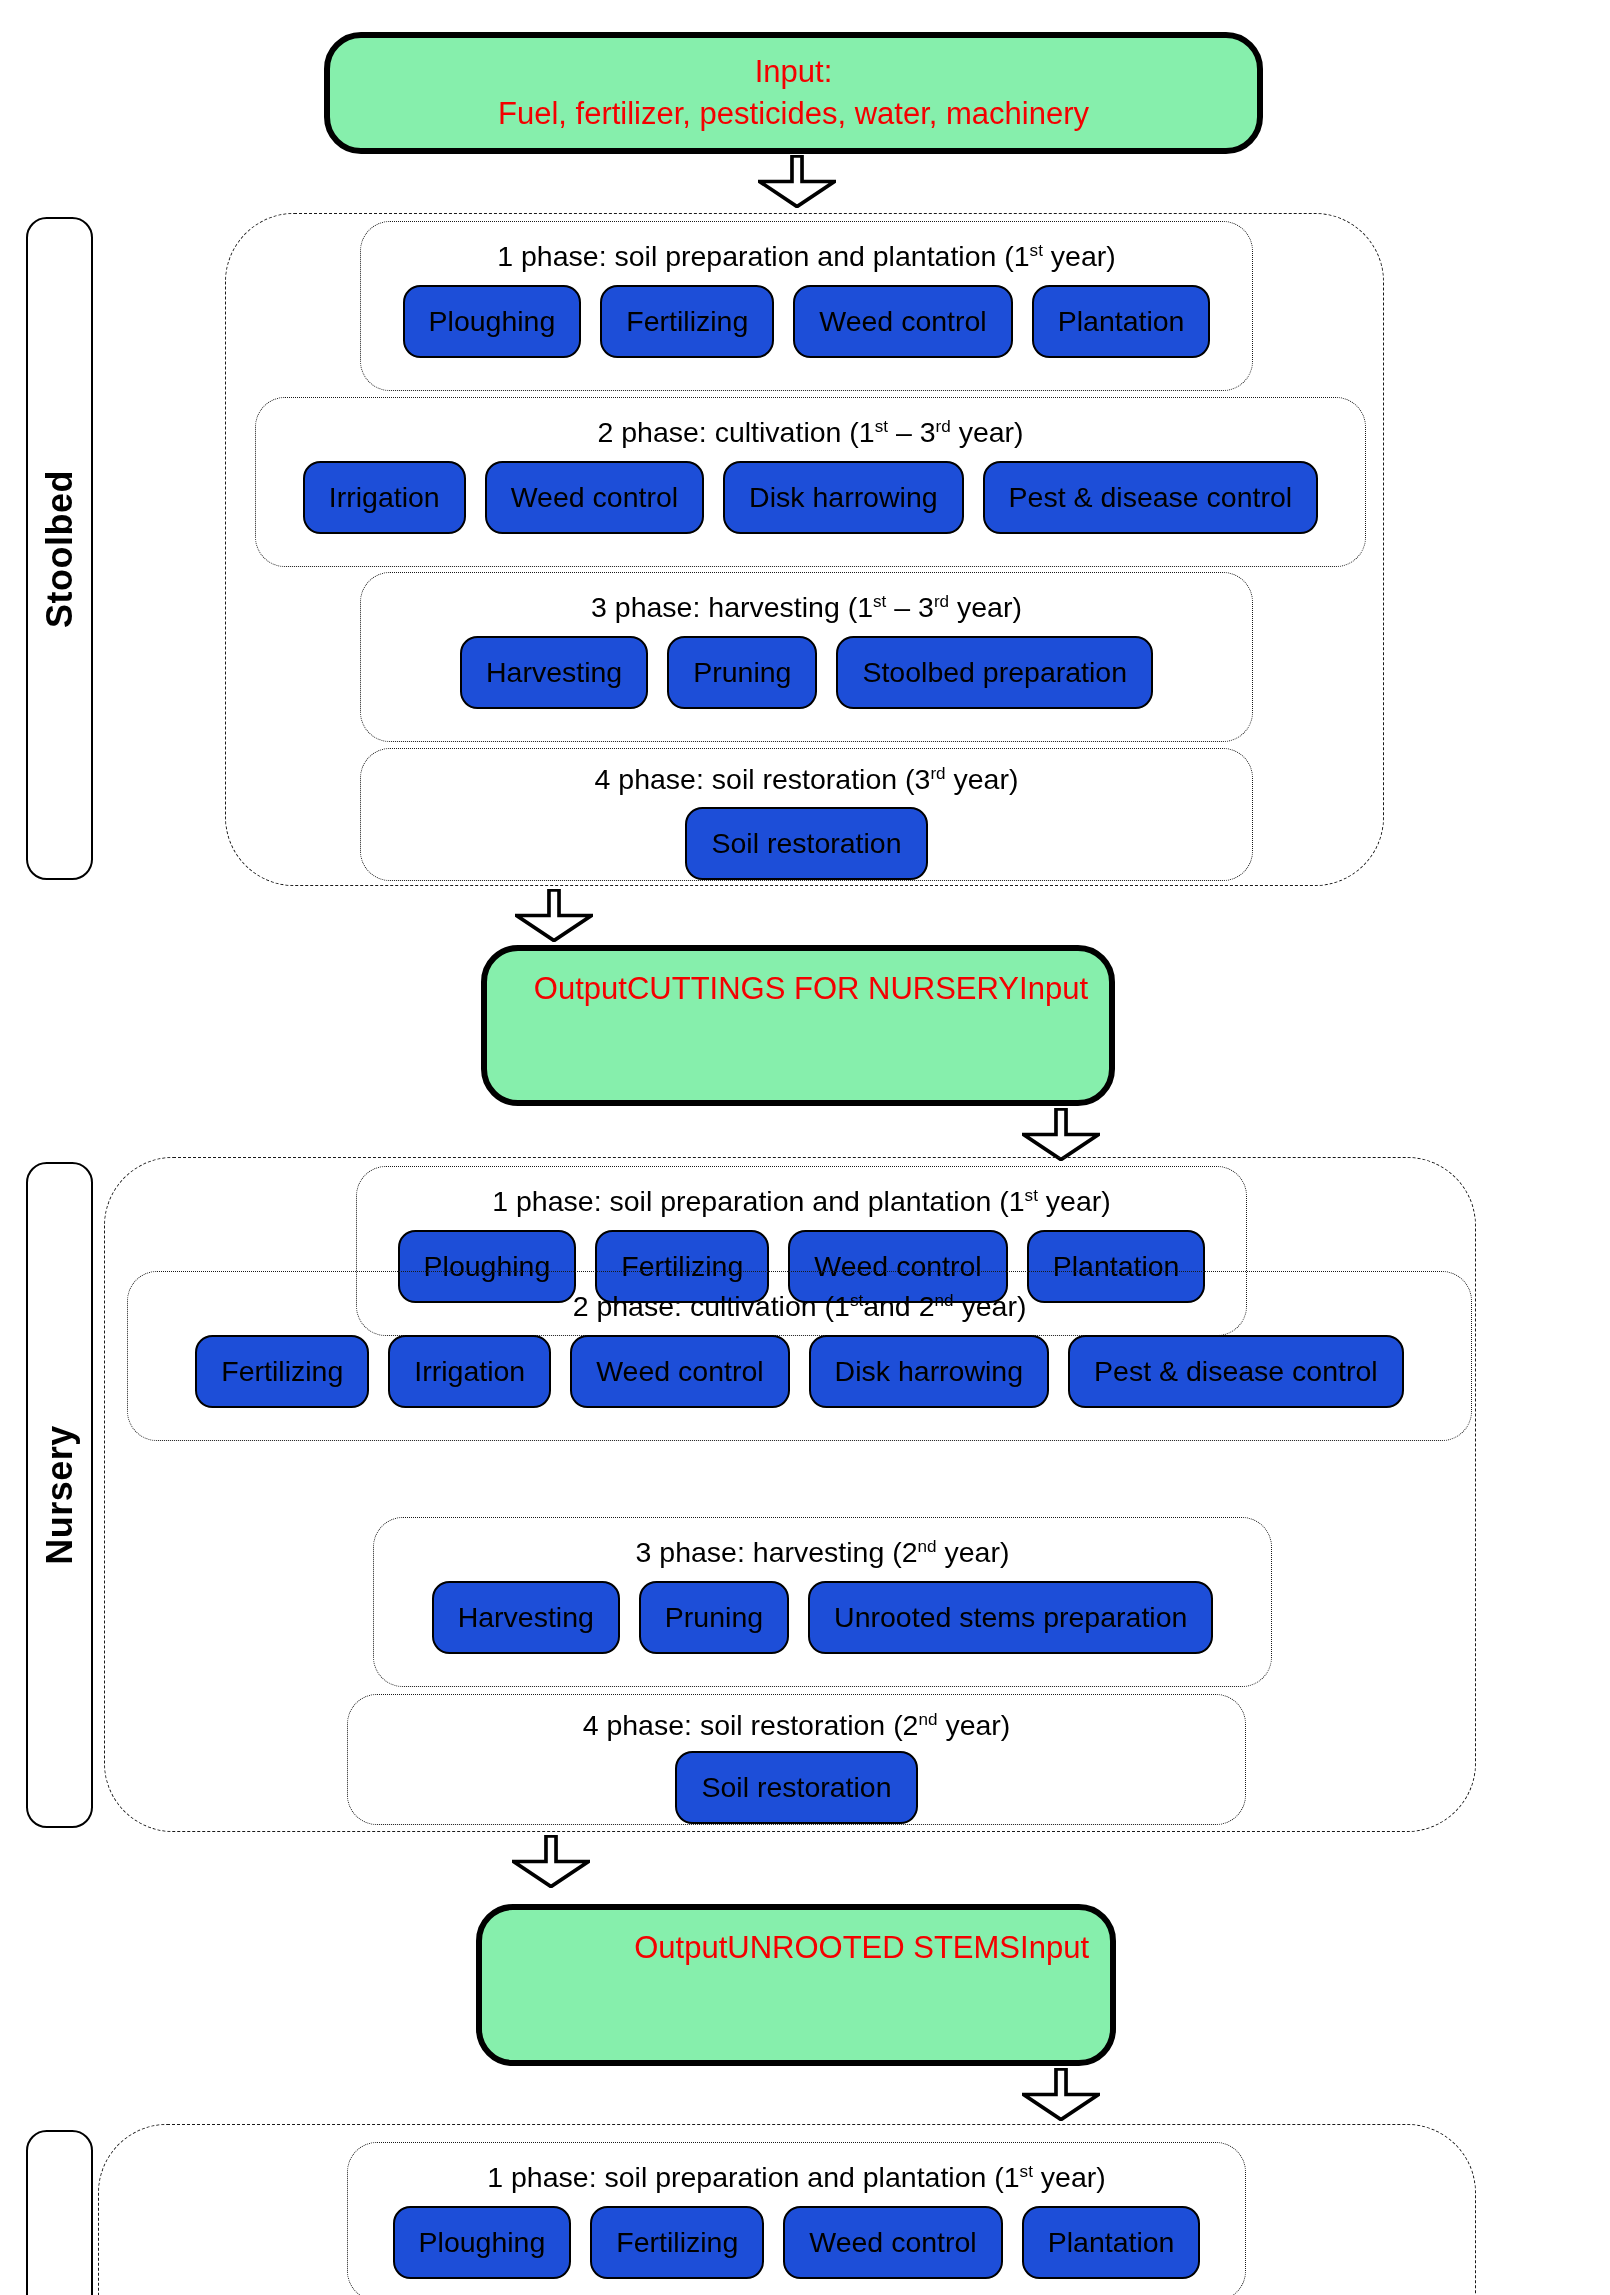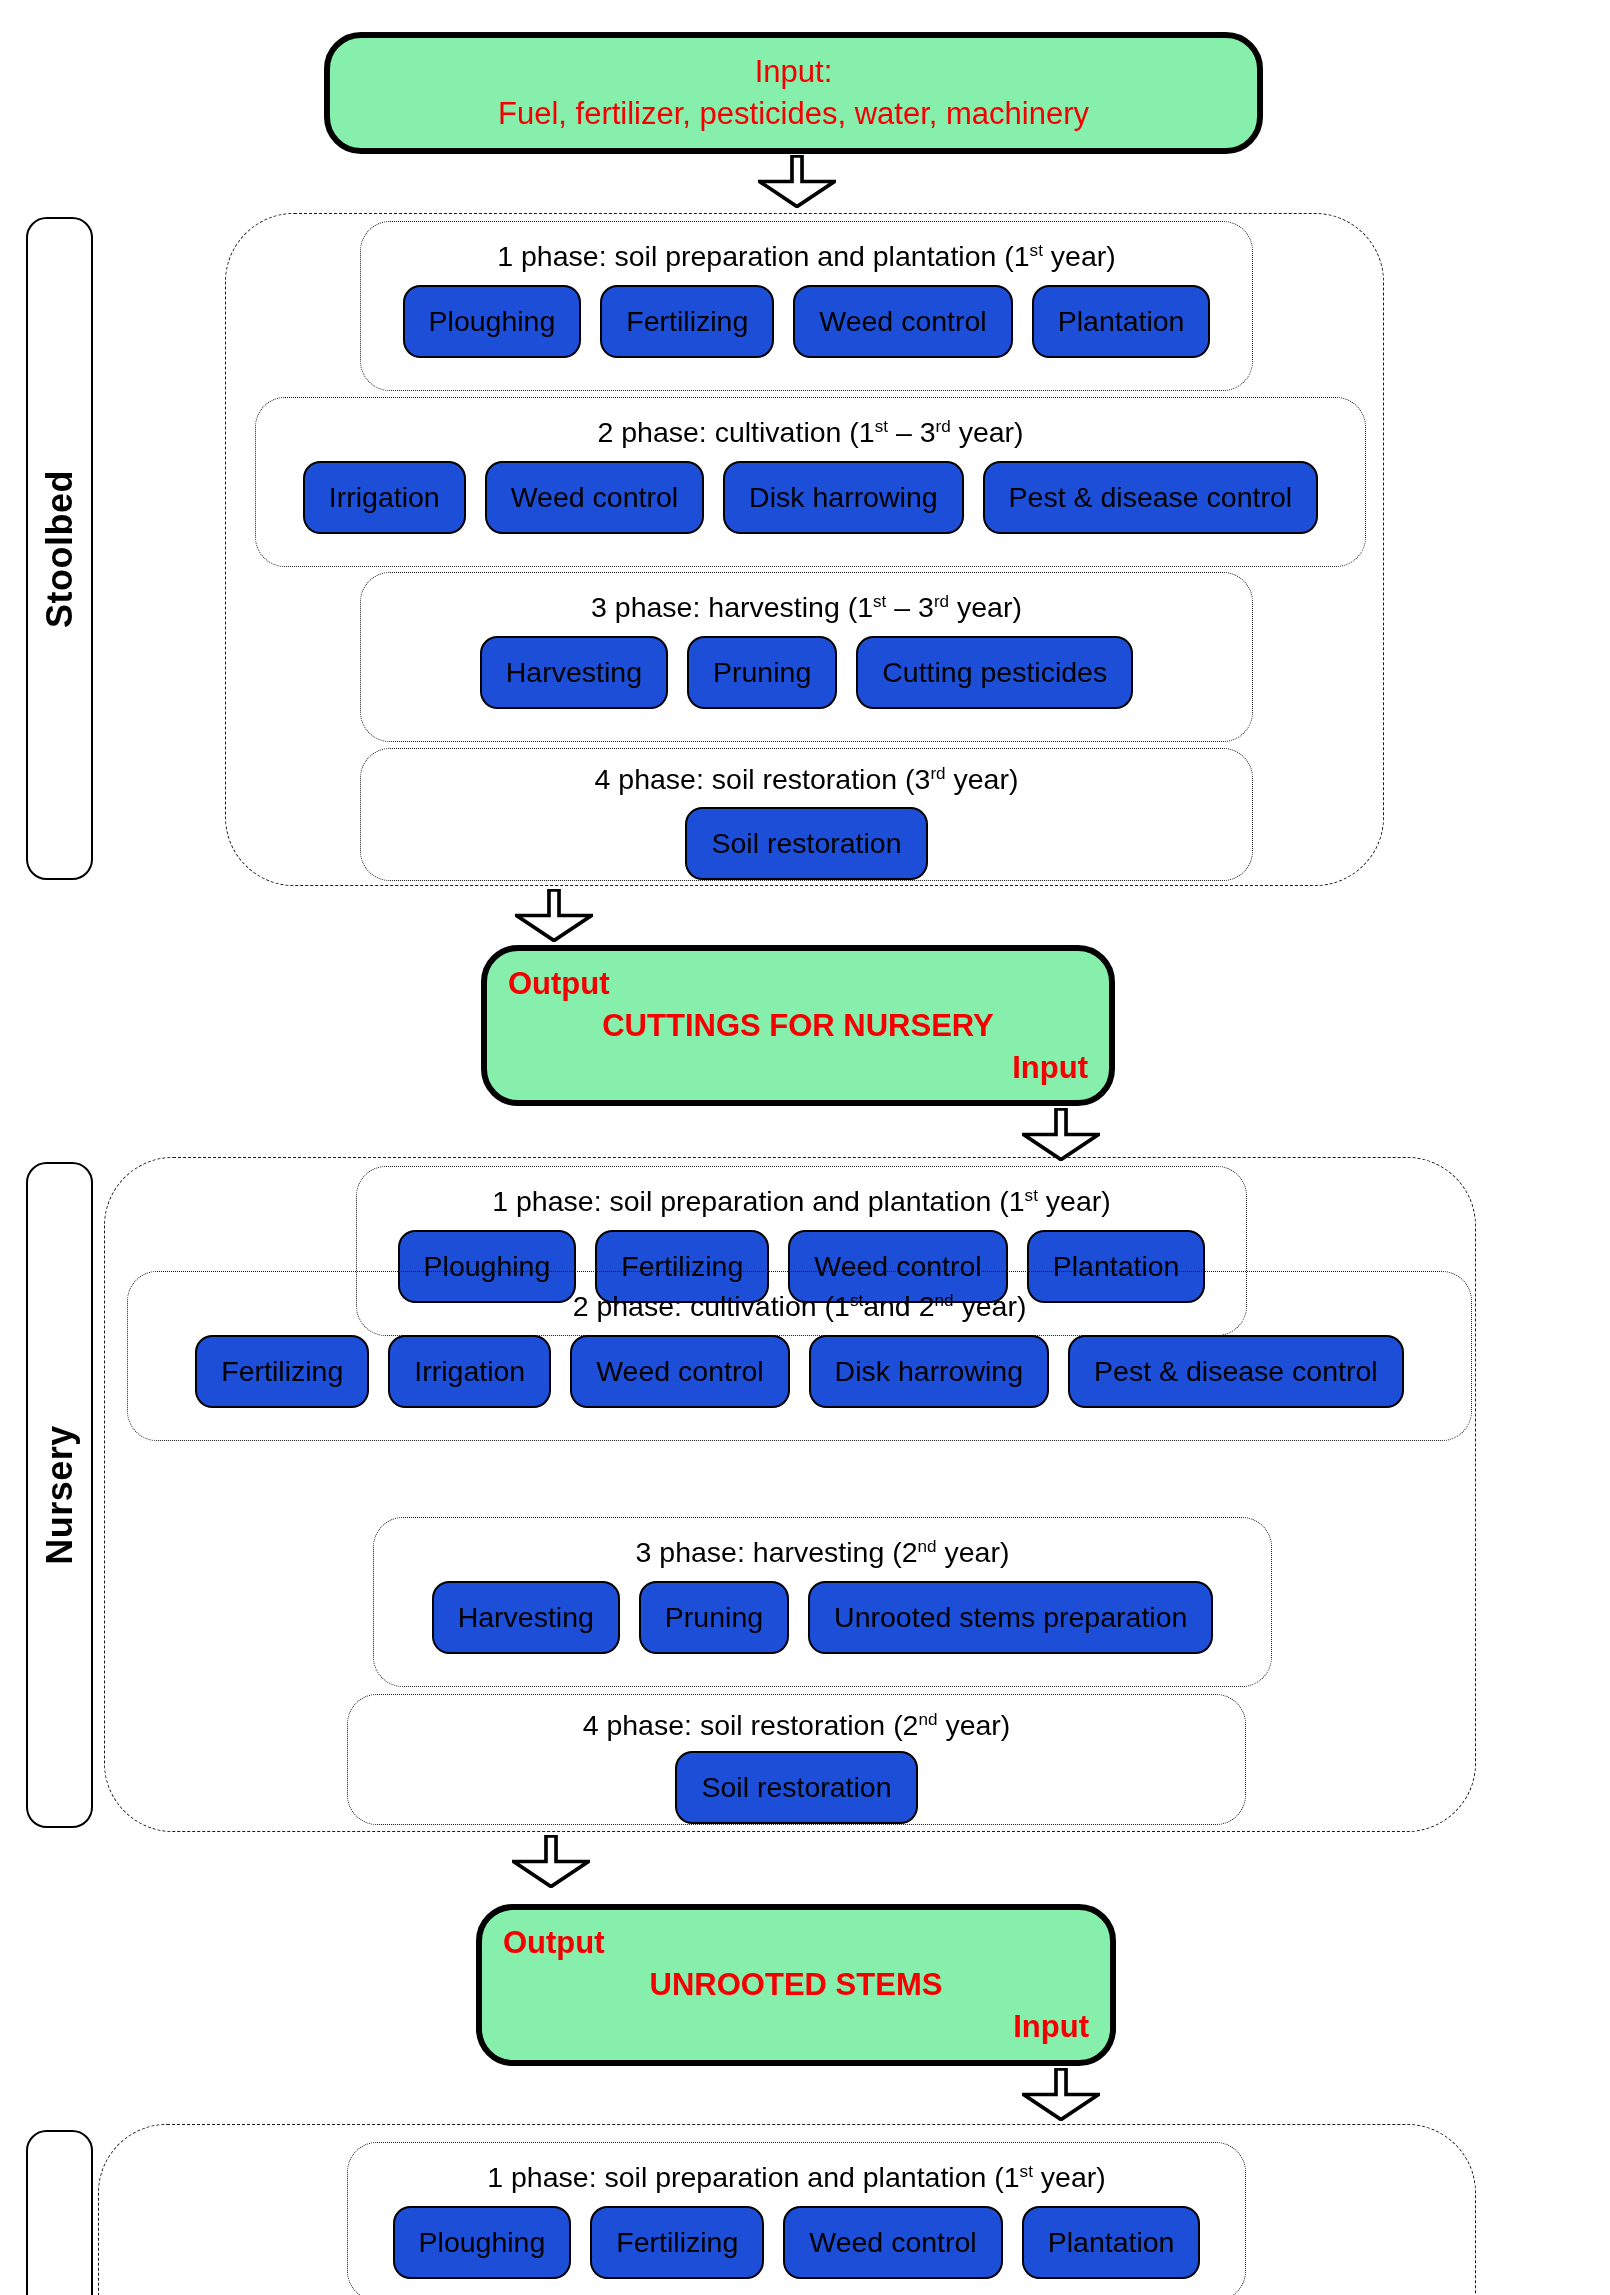--- a/index.html
+++ b/index.html
@@ -6,21 +6,21 @@
   .canvas{
     position:relative;width:1611px;height:3004px;background:#ffffff;
     font-family:"Liberation Sans", sans-serif;color:#000;
   }
   
   .io{
     position:absolute;background:#86efac;border:6px solid #000;border-radius:37px;
     box-sizing:border-box;color:var(--red);font-size:31px;line-height:42px;
   }
   .io.center-col{display:flex;flex-direction:column;align-items:center;justify-content:center;text-align:center;}
-  .io.transfer{display:flex;flex-direction:column;justify-content:center;padding:17.4px 21px;font-weight:bold;}
+  .io.transfer{display:flex;flex-direction:row;justify-content:flex-end;padding:17.4px 21px;}
   .io .corner-left{text-align:left;}
   .io .corner-right{text-align:right;}
   .io .main-line{text-align:center;}
   
   .section{
     position:absolute;border:1.8px dashed #1a1a1a;border-radius:69px;box-sizing:border-box;background:transparent;
   }
   
   .side-label{
     position:absolute;border:2.3px solid #000;border-radius:20.7px;box-sizing:border-box;
@@ -83,21 +83,21 @@
         <div class="act">Weed control</div>
         <div class="act">Disk harrowing</div>
         <div class="act">Pest &amp; disease control</div>
       </div>
   </div>
   <div class="phase" style="left:360px;top:572px;width:893px;height:170px;">
     <div class="phase-title">3 phase: harvesting (1<sup>st</sup> – 3<sup>rd</sup> year)</div>
     <div class="row">
         <div class="act">Harvesting</div>
         <div class="act">Pruning</div>
-        <div class="act">Cutting pesticides</div>
+        <div class="act">Stoolbed preparation</div>
       </div>
   </div>
   <div class="phase compact" style="left:360px;top:748px;width:893px;height:133px;">
     <div class="phase-title">4 phase: soil restoration (3<sup>rd</sup> year)</div>
     <div class="row">
         <div class="act">Soil restoration</div>
       </div>
   </div>
 
   <svg class="flow-arrow" style="left:515px;top:889px;" viewBox="0 0 170 116">

